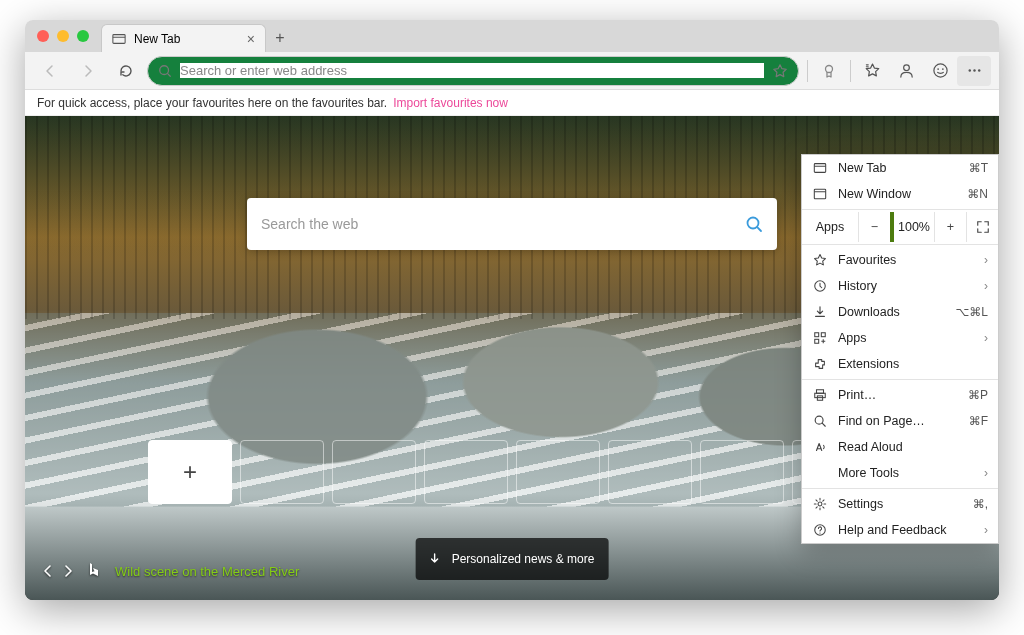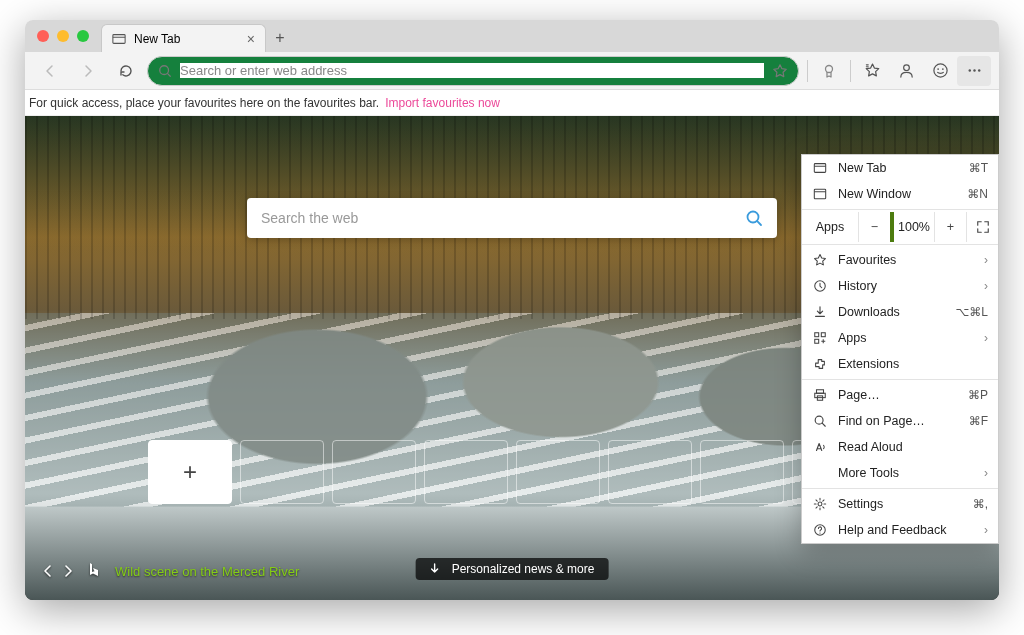--- a/index.html
+++ b/index.html
@@ -27,21 +27,21 @@
   .toolbar { height: 38px; background: #f3f3f3; display: flex; align-items: center; padding: 0 8px; gap: 4px; border-bottom: 1px solid #ddd; }
   .tool-btn { width: 34px; height: 30px; display:flex; align-items:center; justify-content:center; color:#555; border-radius:4px; cursor:pointer; }
   .tool-btn.dis { color:#bbb; cursor:default; }
   .omni { flex: 1; height: 30px; background: #15803d; border: 1px solid #ccc; border-radius: 15px; display:flex; align-items:center; padding: 0 10px; gap:8px; }
   .omni input { flex:1; border:none; outline:none; font-size:13px; color:#333; }
   .omni input::placeholder { color:#888; }
   .tool-right { display:flex; align-items:center; }
   .sep { width:1px; height:22px; background:#ccc; margin:0 4px; }
 
   
-  .favbar { height: 26px; background:#fff; display:flex; align-items:center; padding: 0 4px; font-size:12px; color:#333; border-bottom:1px solid #eee; gap:6px;}
+  .favbar { height: 26px; background:#fff; display:flex; align-items:center; padding: 0 12px; font-size:12px; color:#333; border-bottom:1px solid #eee; gap:6px;}
   .favbar a { color:#ec4899; text-decoration:none; }
 
   
   .content { flex:1; position:relative; overflow:hidden; background:#222; }
   .bg {
     position:absolute; inset:0;
     background:
       linear-gradient(180deg, rgba(30,40,25,.2) 0%, rgba(0,0,0,0) 30%),
       linear-gradient(180deg, #2a3a24 0%, #8c6b2e 25%, #6b5a3a 40%, #9aa6a4 55%, #cfd8d8 78%, #4a5656 100%);
   }
@@ -51,34 +51,34 @@
     background:
       repeating-linear-gradient(90deg, rgba(0,0,0,.18) 0 2px, transparent 2px 11px) top/100% 42% no-repeat,
       radial-gradient(ellipse 180px 110px at 30% 58%, #808a86 0 60%, transparent 62%) ,
       radial-gradient(ellipse 160px 90px at 55% 55%, #8e968f 0 60%, transparent 62%) ,
       radial-gradient(ellipse 140px 80px at 78% 58%, #7c857f 0 60%, transparent 62%) ,
       repeating-linear-gradient(-12deg, rgba(255,255,255,.55) 0 6px, rgba(120,140,140,.4) 6px 22px) 0 68%/100% 40% no-repeat;
     mix-blend-mode: normal;
     opacity:.9;
   }
 
-  .search-box { position:absolute; top:82px; left:50%; transform:translateX(-50%); width:530px; height:40px; background:#fff; border-radius:4px; display:flex; align-items:center; padding:0 14px; box-shadow: 0 2px 8px rgba(0,0,0,.25); }
+  .search-box { position:absolute; top:82px; left:50%; transform:translateX(-50%); width:530px; height:52px; background:#fff; border-radius:4px; display:flex; align-items:center; padding:0 14px; box-shadow: 0 2px 8px rgba(0,0,0,.25); }
   .search-box input { flex:1; border:none; outline:none; font-size:14px; }
   .search-box input::placeholder { color:#999; }
 
   .tiles { position:absolute; top:324px; left:50%; transform:translateX(-50%); display:flex; gap:8px; }
   .tile { width:84px; height:64px; border:1px solid rgba(255,255,255,.5); border-radius:4px; display:flex; align-items:center; justify-content:center; }
   .tile.add { background:#fff; border-color: #fff; color:#444; }
   .tile .plus { font-size:24px; font-weight:300; }
 
   .caption { position:absolute; left:18px; bottom:20px; display:flex; align-items:center; gap:14px; color:#84cc16; font-size:13px; text-shadow:0 1px 2px rgba(0,0,0,.6);}
   .caption .nav { display:flex; gap:10px; }
   .caption svg { filter: drop-shadow(0 1px 1px rgba(0,0,0,.6)); }
 
-  .news-pill { position:absolute; left:50%; bottom:20px; transform:translateX(-50%); background:rgba(0,0,0,.7); color:#fff; border-radius:4px; padding:4px 14px; font-size:12px; display:flex; align-items:center; gap:12px;}
+  .news-pill { position:absolute; left:50%; bottom:20px; transform:translateX(-50%); background:rgba(0,0,0,.7); color:#fff; border-radius:4px; padding:14px 14px; font-size:12px; display:flex; align-items:center; gap:12px;}
 
   
   .menu { position:absolute; top:38px; right:0; width:198px; background:#fff; border:1px solid #ccc; box-shadow:0 8px 24px rgba(0,0,0,.25); font-size:12.5px; color:#222; z-index:50;}
   .menu .row { display:flex; align-items:center; height:26px; padding:0 10px 0 10px; gap:10px; cursor:pointer; position:relative;}
   .menu .row .ic { width:16px; display:flex; justify-content:center; color:#444;}
   .menu .row .lbl { flex:1; }
   .menu .row .sc { color:#555; font-size:12px; }
   .menu .row .chev { color:#888; font-size:12px;}
   .menu hr { border:none; border-top:1px solid #e3e3e3; margin:2px 0;}
   .zoomrow { display:flex; align-items:center; height:30px; }
@@ -331,21 +331,21 @@
       </div>
       <hr>
       <div class="row">
         <span class="ic">
             <svg width="14" height="14" viewBox="0 0 16 16">
               <rect x="4" y="2" width="8" height="4" fill="none" stroke="#444" stroke-width="1.2"></rect>
               <rect x="2" y="6" width="12" height="5" fill="none" stroke="#444" stroke-width="1.2"></rect>
               <rect x="5" y="9" width="6" height="5" fill="none" stroke="#444" stroke-width="1.2"></rect>
             </svg>
           </span>
-        <span class="lbl">Page…</span>
+        <span class="lbl">Print…</span>
         <span class="sc">⌘P</span>
       </div>
       <div class="row">
         <span class="ic">
             <svg width="14" height="14" viewBox="0 0 16 16">
               <circle cx="7" cy="7" r="4.5" fill="none" stroke="#444" stroke-width="1.3"></circle>
               <line x1="10.5" y1="10.5" x2="14" y2="14" stroke="#444" stroke-width="1.3" stroke-linecap="round"></line>
             </svg>
           </span>
         <span class="lbl">Find on Page…</span>

